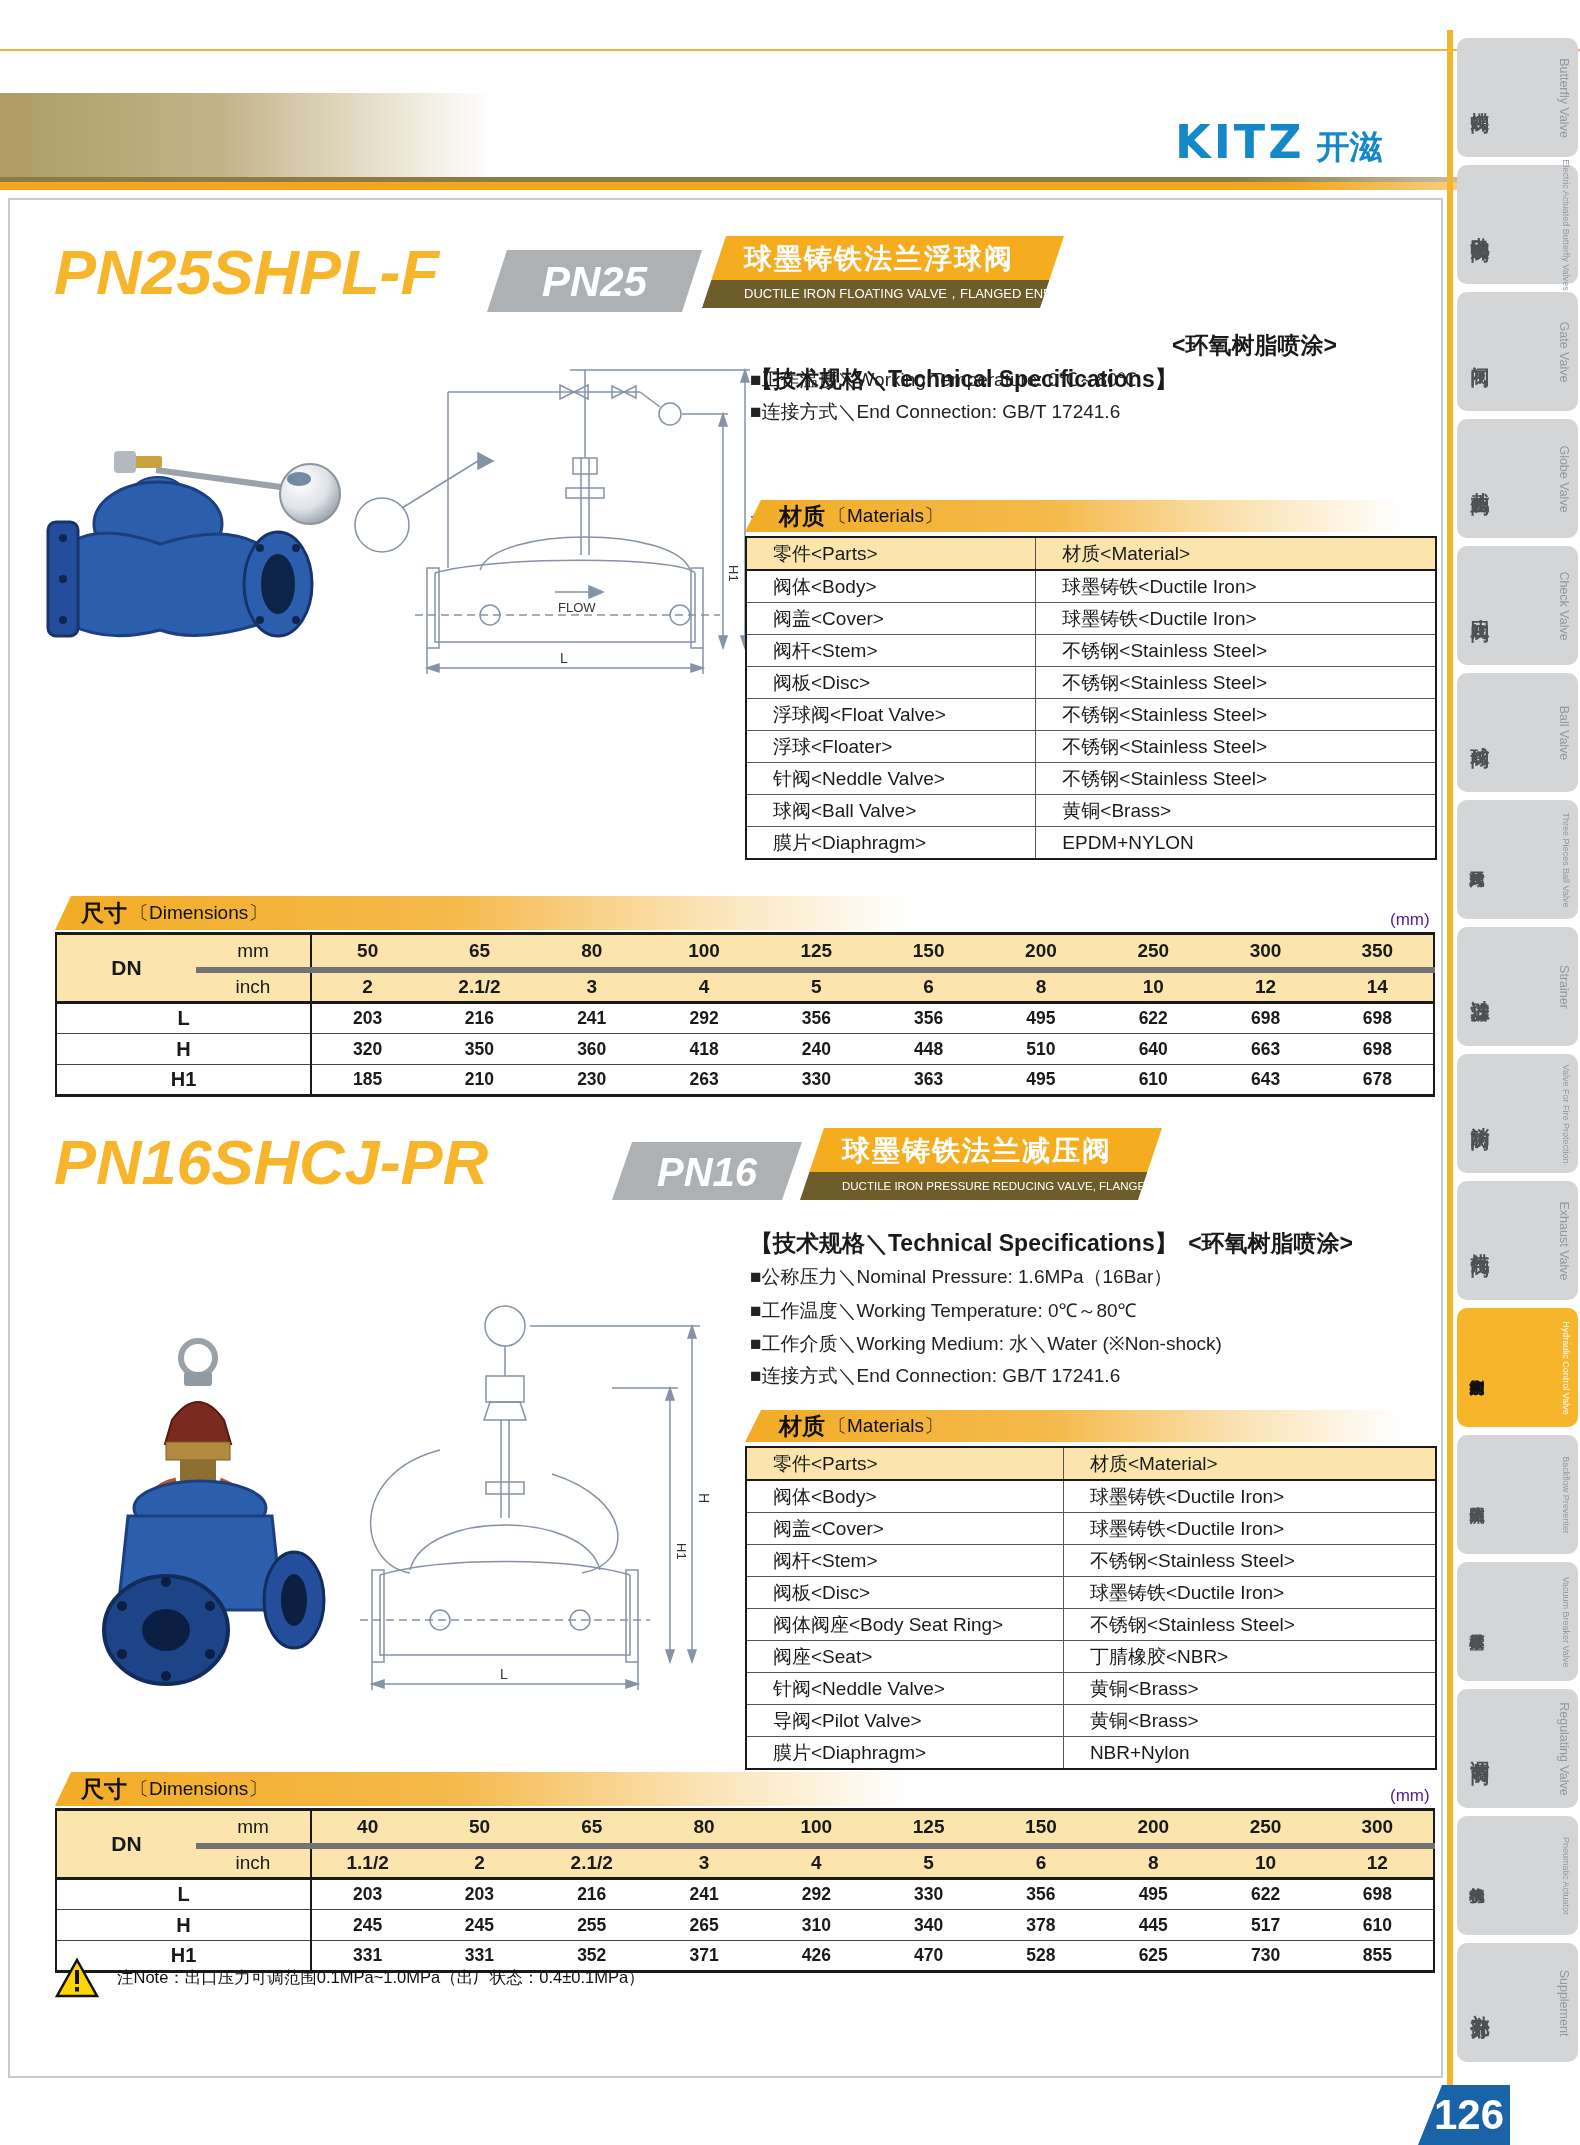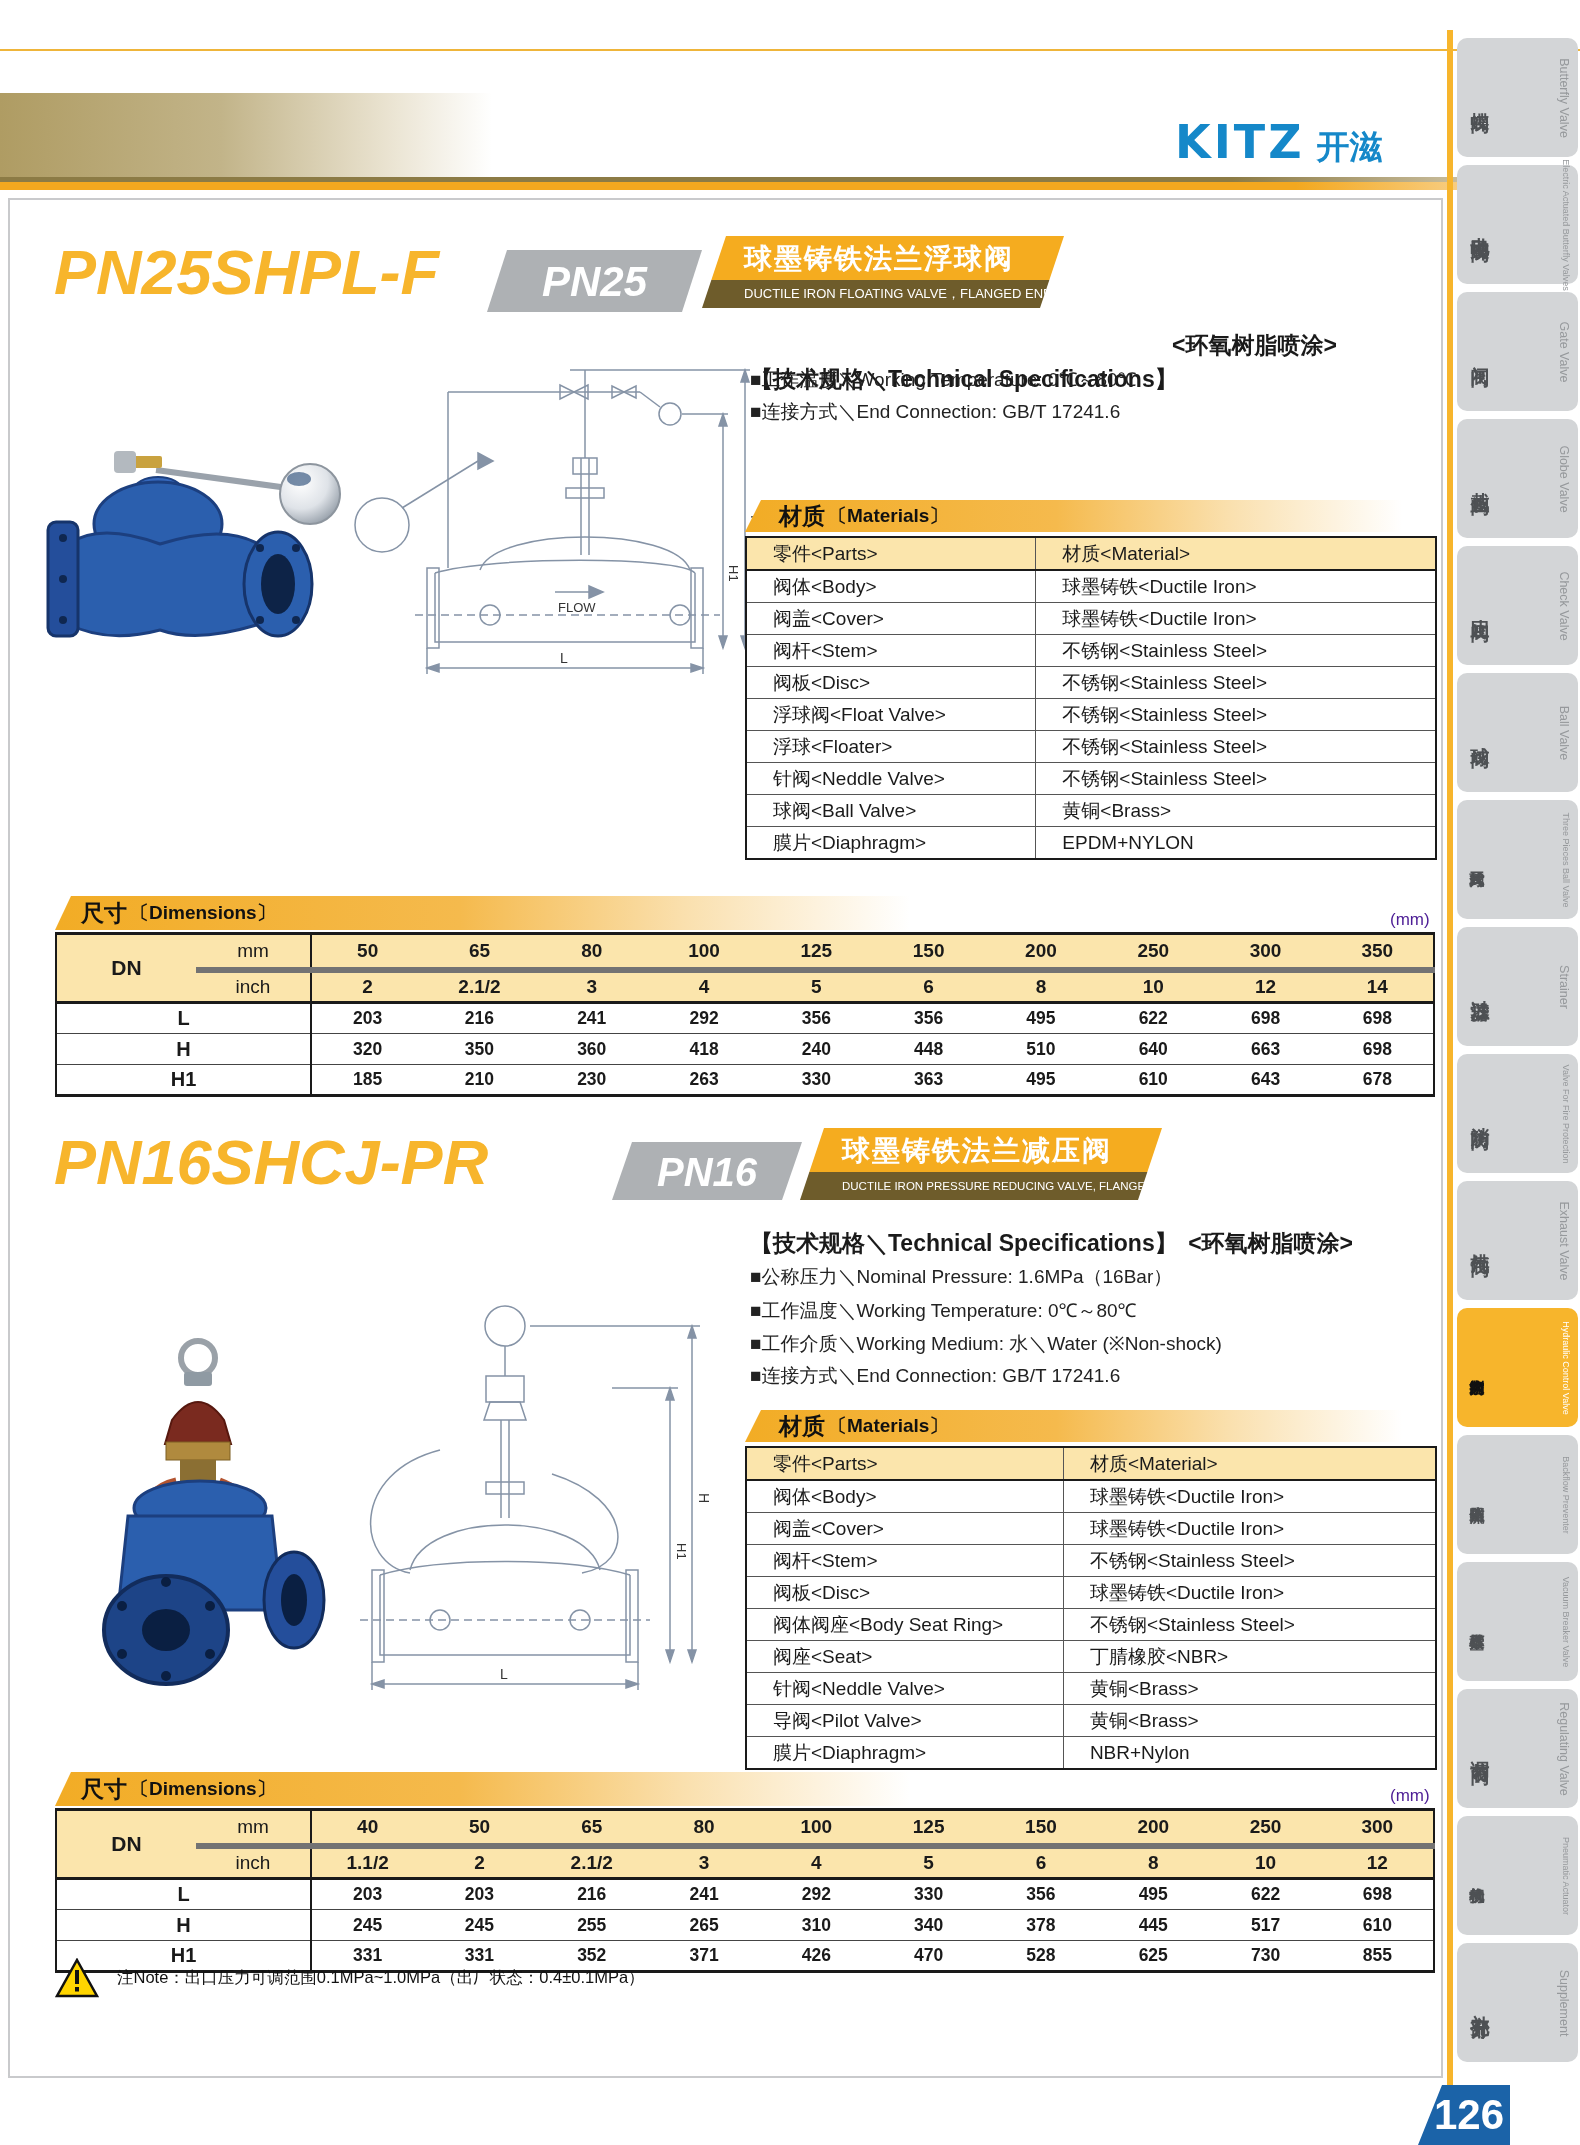--- a/index.html
+++ b/index.html
@@ -29,21 +29,21 @@
   
   .spec-heading{font-size:23px;font-weight:bold;white-space:nowrap;margin-top:34px;}
   .coating{font-size:23px;font-weight:bold;white-space:nowrap;}
   .spec-lines div.spec-line{height:33px;font-size:19px;color:#222;white-space:nowrap;}
 
   
   .gold-banner{clip-path:polygon(16px 0,100% 0,100% 100%,0 100%);
      background:linear-gradient(90deg,#F2AC25 0%,#F5BA4D 45%,#FAE0AE 70%,#FFFFFF 95%);
      display:flex;align-items:center;padding-left:34px;box-sizing:border-box;}
   .gold-banner .cnb{font-size:23px;font-weight:bold;color:#111;}
-  .gold-banner .enb{font-size:19px;font-weight:bold;color:#111;margin-left:3px;}
+  .gold-banner .enb{font-size:19px;font-weight:normal;color:#111;margin-left:3px;}
   .unit-label{font-size:17px;color:#4c1d95;margin-top:6px;}
 
   
   .mtable{border-collapse:collapse;border:2px solid #1a1a1a;table-layout:fixed;background:#fff;}
   .mtable td{height:31px;font-size:19px;color:#1a1a1a;padding:0 0 0 26px;border-bottom:1px solid #555;vertical-align:middle;}
   .mtable td:first-child{border-right:1px solid #555;}
   .mtable tr.mhead td{background:#FBE5AC;border-bottom:2px solid #1a1a1a;}
   .mtable tr:last-child td{border-bottom:none;}
 
   

